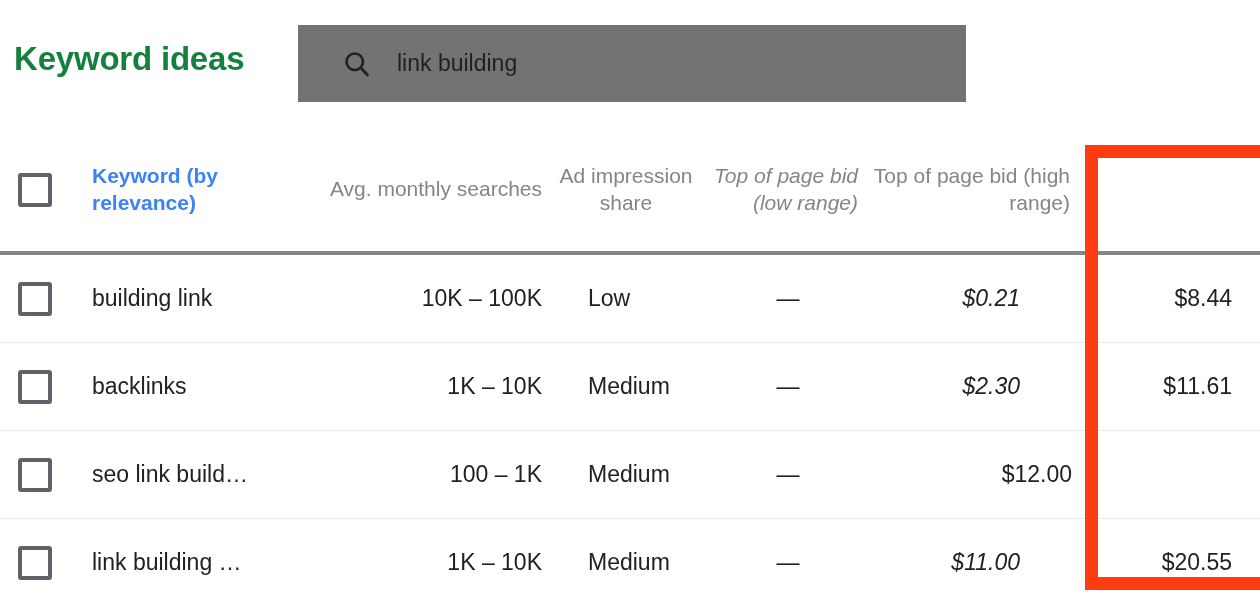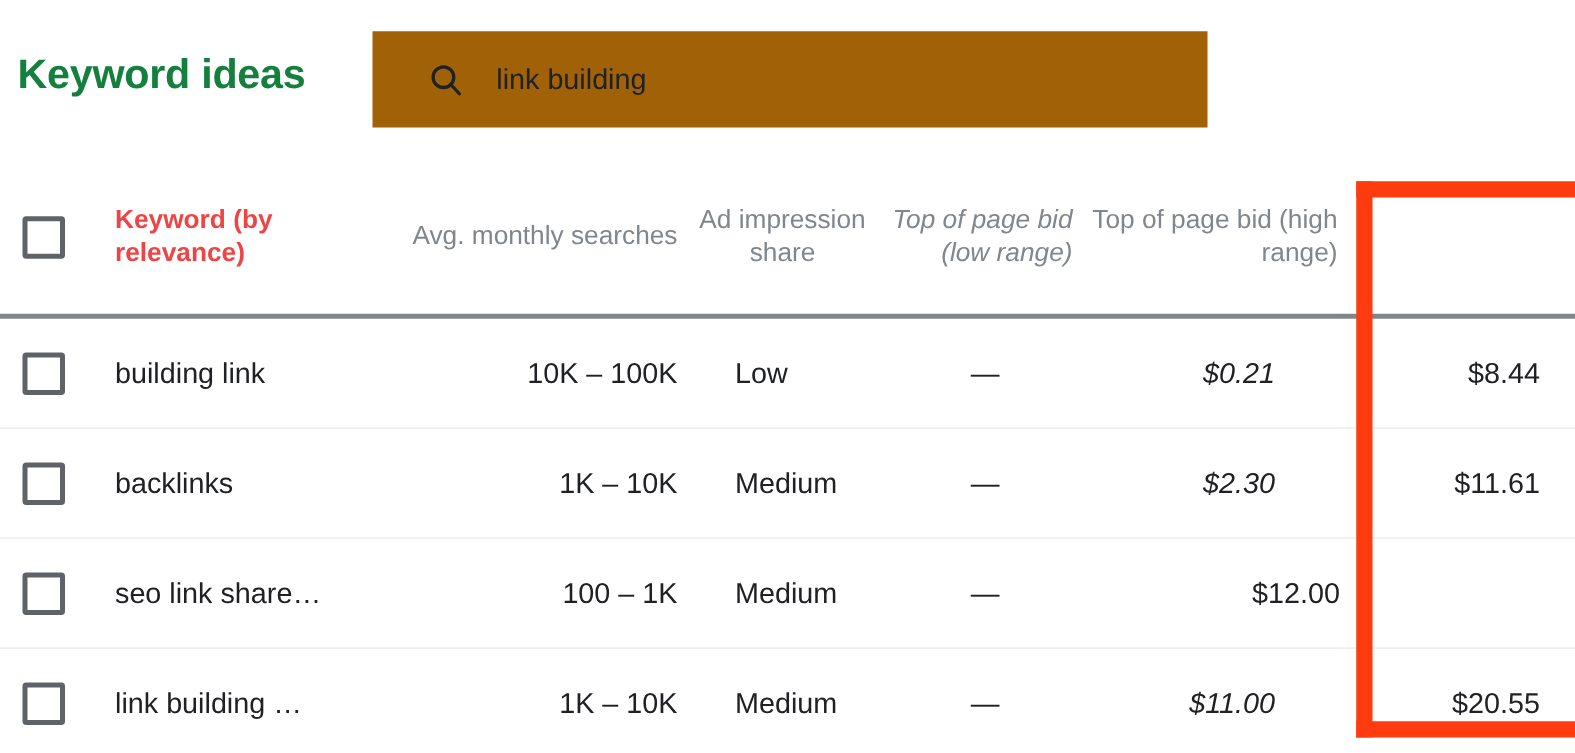--- a/index.html
+++ b/index.html
@@ -33,21 +33,21 @@
     color: #15803d;
     letter-spacing: -0.2px;
     white-space: nowrap;
   }
   #search-box {
     position: absolute;
     left: 298px;
     top: 25px;
     width: 668px;
     height: 77px;
-    background: #a16207;
+    background: #737373;
     display: flex;
     align-items: center;
   }
   #search-icon {
     width: 30px;
     height: 30px;
     margin-left: 44px;
     flex: none;
     display: block;
   }
@@ -144,21 +144,21 @@
   }
 
   
   .hd {
     font-size: 21px;
     color: #80868b;
     line-height: 1.27;
   }
   .hd-strong {
     font-size: 21px;
-    color: #ef4444;
+    color: #3b82f6;
     font-weight: bold;
     line-height: 1.24;
   }
 
   
   .cell {
     font-size: 23px;
     color: #202124;
     line-height: 1;
     white-space: nowrap;
@@ -277,21 +277,21 @@
     <div class="c-bidhigh">
       <span class="cell">$11.61</span>
     </div>
   </div>
 
   <div class="trow data-row">
     <div class="c-check">
       <span class="checkbox"></span>
     </div>
     <div class="c-keyword">
-      <span class="cell">seo link share…</span>
+      <span class="cell">seo link build…</span>
     </div>
     <div class="c-searches">
       <span class="cell">100 – 1K</span>
     </div>
     <div class="c-competition">
       <span class="cell">Medium</span>
     </div>
     <div class="c-adimp">
       <span class="cell-dash">—</span>
     </div>

